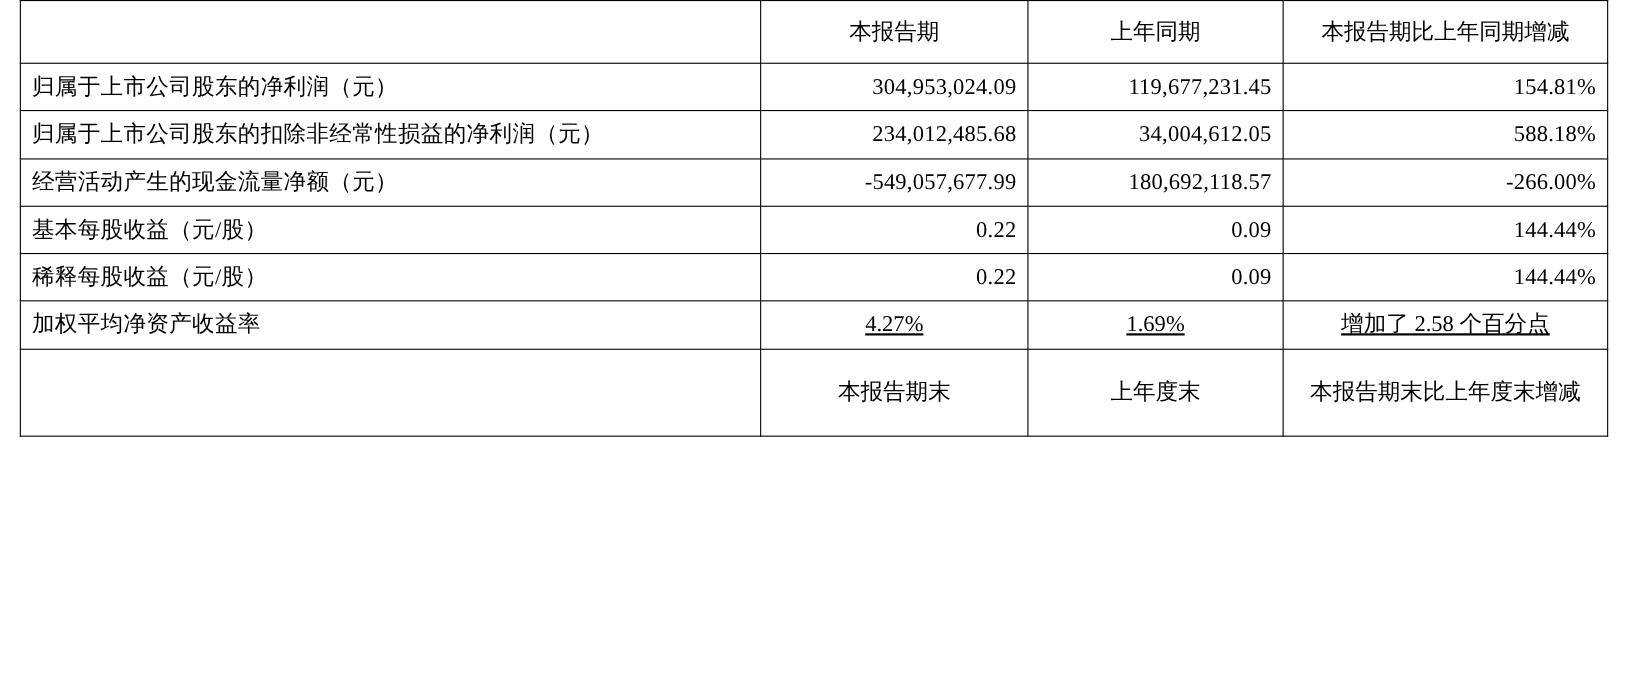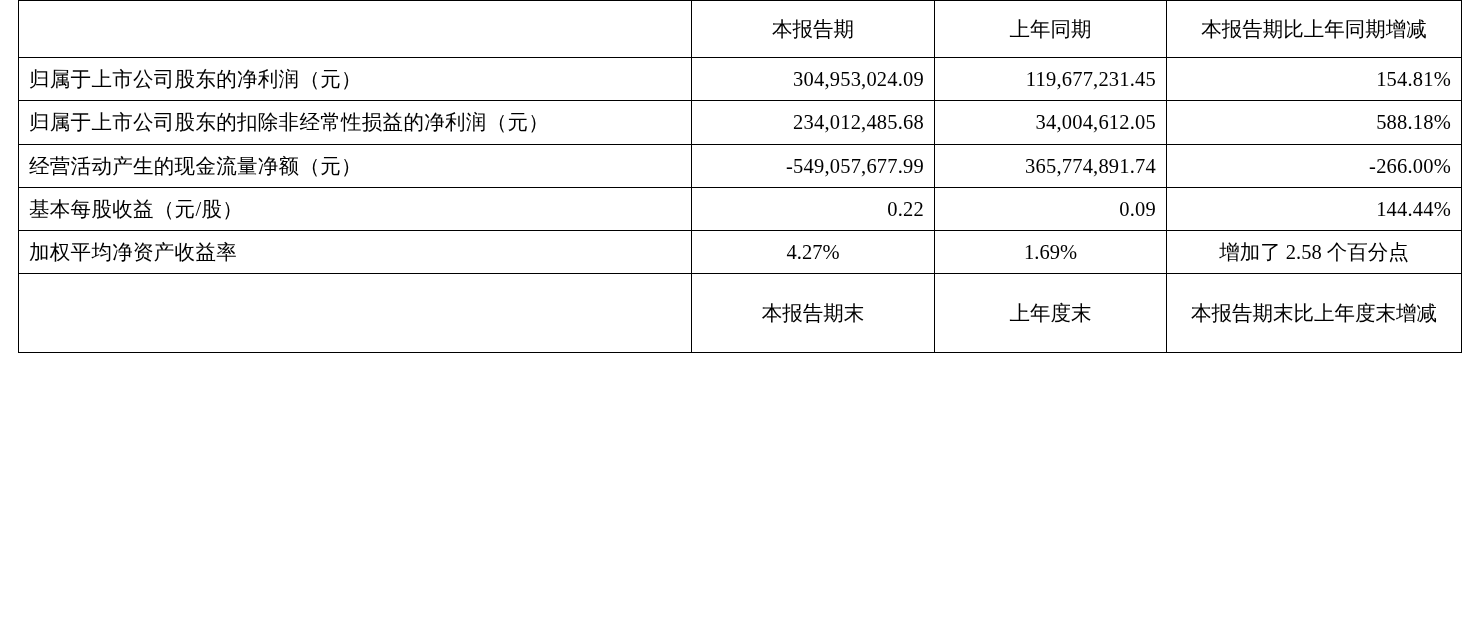--- a/index.html
+++ b/index.html
@@ -47,20 +47,21 @@
   td.label {
     text-align: left;
     letter-spacing: 0.3px;
   }
   td.num {
     text-align: right;
     letter-spacing: 0.2px;
   }
   td.center {
     text-align: center;
+    text-decoration: underline;
   }
   tr.section-head td {
     height: 64px;
   }
   tr.r-head td {
     height: 42px;
   }
   .two-line {
     line-height: 1.45;
   }
@@ -95,31 +96,37 @@
       <tr>
         <td class="label two-line">归属于上市公司股东的扣除非经常性损益的净利润（元）</td>
         <td class="num">234,012,485.68</td>
         <td class="num">34,004,612.05</td>
         <td class="num">588.18%</td>
       </tr>
 
       <tr>
         <td class="label">经营活动产生的现金流量净额（元）</td>
         <td class="num">-549,057,677.99</td>
-        <td class="num">365,774,891.74</td>
+        <td class="num">180,692,118.57</td>
         <td class="num">-266.00%</td>
       </tr>
 
       <tr>
         <td class="label">基本每股收益（元/股）</td>
         <td class="num">0.22</td>
         <td class="num">0.09</td>
         <td class="num">144.44%</td>
       </tr>
 
+      <tr>
+        <td class="label">稀释每股收益（元/股）</td>
+        <td class="num">0.22</td>
+        <td class="num">0.09</td>
+        <td class="num">144.44%</td>
+      </tr>
 
       <tr>
         <td class="label">加权平均净资产收益率</td>
         <td class="center">4.27%</td>
         <td class="center">1.69%</td>
         <td class="center">增加了 2.58 个百分点</td>
       </tr>
 
       <tr class="section-head">
         <td class="head label"></td>

